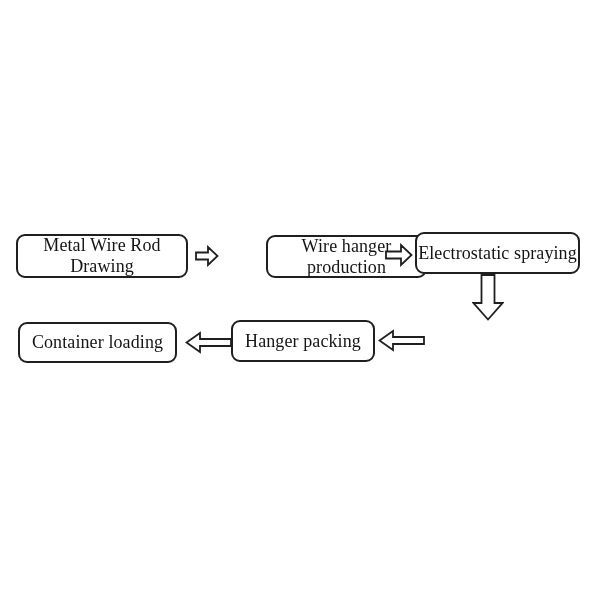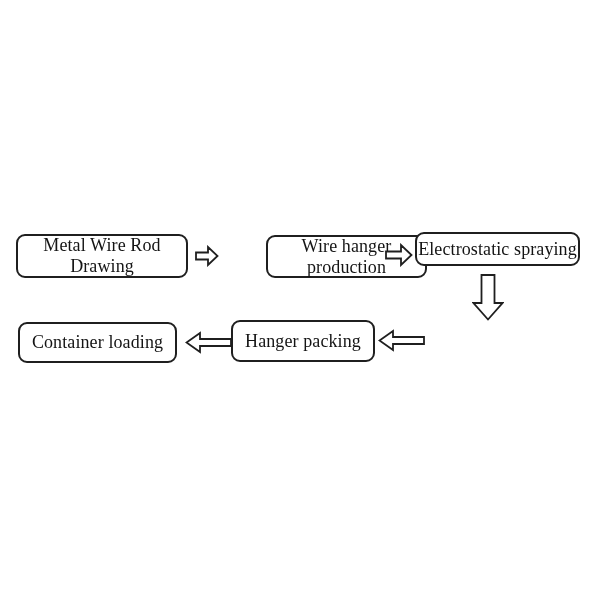--- a/index.html
+++ b/index.html
@@ -34,21 +34,21 @@
     position: absolute;
     display: block;
     line-height: 0;
   }
   .edge svg {
     display: block;
   }
   
   .n1 { left: 16px;  top: 234px; width: 172px; height: 44px; }
   .n2 { left: 222px; top: 235px; width: 161px; height: 43px; margin-left: 44px; }
-  .n3 { left: 415px; top: 232px; width: 165px; height: 34px; }
+  .n3 { left: 415px; top: 232px; width: 165px; height: 42px; }
   
   .n4 { left: 424px; top: 322px; width: 156px; height: 37px; }
   .n5 { left: 231px; top: 320px; width: 144px; height: 42px; align-items: center; }
   .n6 { left: 18px;  top: 322px; width: 159px; height: 41px; }
   
   .e1 { left: 195px; top: 245px; }
   .e2 { left: 385px; top: 243px; }
   .e3 { left: 472px; top: 274px; }
   .e4 { left: 378px; top: 329px; }
   .e5 { left: 185px; top: 331px; }

